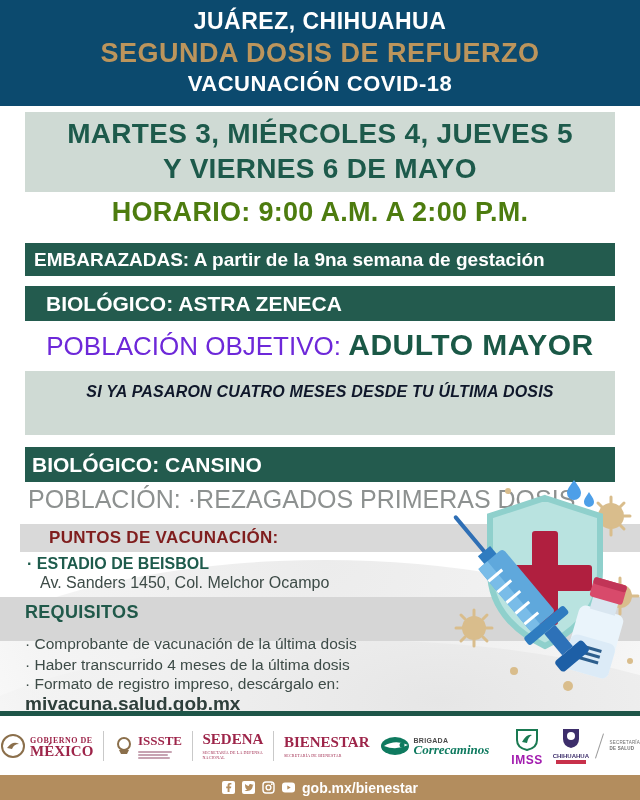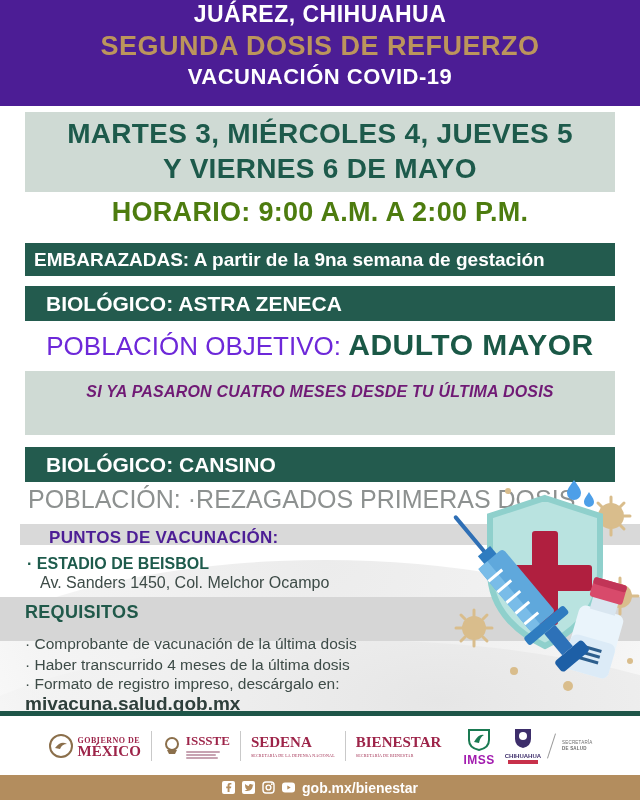--- a/index.html
+++ b/index.html
@@ -19,21 +19,21 @@
     border-radius: 50%;
   }
   .swoosh2 {
     position: absolute; left: -100px; top: 640px; width: 900px; height: 300px;
     background: radial-gradient(ellipse at 60% 20%, #e6e6e6 0%, #f1f1f1 40%, rgba(255,255,255,0) 70%);
     border-radius: 50%;
   }
 
   .header {
     position: absolute; top: 0; left: 0; right: 0; height: 106px;
-    background: #4c1d95; color: #ffffff; text-align: center; padding-top: 1px;
+    background: #0c4a6e; color: #ffffff; text-align: center; padding-top: 8px;
   }
   .header .l1 { font-size: 23px; font-weight: bold; letter-spacing: .5px; }
   .header .l2 { font-size: 27px; font-weight: bold; color: #BC955C; letter-spacing: .5px; margin-top: 3px; }
   .header .l3 { font-size: 22px; font-weight: bold; letter-spacing: .5px; margin-top: 2px; }
 
   .date-box {
     position: absolute; top: 112px; left: 25px; right: 25px; height: 80px;
     background: #CFDAD4; color: #1D5A4B; text-align: center;
     font-size: 28px; font-weight: bold; line-height: 35px; padding-top: 4px;
     letter-spacing: .3px;
@@ -41,43 +41,43 @@
   .horario {
     position: absolute; top: 197px; left: 0; right: 0; text-align: center;
     color: #4d7c0f; font-size: 27px; font-weight: bold; letter-spacing: .3px;
   }
   .green-bar {
     position: absolute; left: 25px; right: 25px;
     background: #235B4E; color: #ffffff; font-weight: bold;
   }
   .bar-embarazadas { top: 243px; height: 33px; font-size: 19px; line-height: 33px; padding-left: 9px; }
   .bar-az       { top: 286px; height: 35px; font-size: 21px; line-height: 35px; padding-left: 21px; }
-  .bar-cansino  { top: 447px; height: 35px; font-size: 21px; line-height: 35px; padding-left: 21px; }
+  .bar-cansino  { top: 447px; height: 35px; font-size: 21px; line-height: 35px; padding-left: 7px; }
 
   .pobl-obj {
     position: absolute; top: 328px; left: 0; right: 0; text-align: center; white-space: nowrap;
   }
   .pobl-obj .lbl { color: #6d28d9; font-size: 26px; }
   .pobl-obj .val { color: #1A5846; font-size: 30px; font-weight: bold; letter-spacing: .5px; }
 
   .refuerzo-box {
     position: absolute; top: 371px; left: 25px; right: 25px; height: 64px;
-    background: #CFDAD4; color: #701a75; text-align: center;
+    background: #CFDAD4; color: #0f172a; text-align: center;
     font-size: 16px; font-weight: bold; font-style: italic; line-height: 23px; padding-top: 9px;
     letter-spacing: .2px;
   }
 
   .pobl-cansino {
     position: absolute; top: 485px; left: 28px; white-space: nowrap;
     color: #8D9190; font-size: 25px;
   }
 
   .puntos-bar {
-    position: absolute; top: 524px; left: 20px; right: 0; height: 21px;
-    background: #D9D9D9; color: #4c1d95; font-size: 17px; font-weight: bold;
+    position: absolute; top: 524px; left: 20px; right: 0; height: 28px;
+    background: #D9D9D9; color: #7f1d1d; font-size: 17px; font-weight: bold;
     line-height: 27px; padding-left: 29px; letter-spacing: .3px;
   }
   .estadio {
     position: absolute; top: 555px; left: 27px;
     color: #1E5B4C; font-size: 16px; font-weight: bold;
   }
   .address {
     position: absolute; top: 574px; left: 40px;
     color: #3D4B47; font-size: 16px;
   }
@@ -128,21 +128,21 @@
 </head>
 <body>
 
 <div id="poster">
   <div class="swoosh1"></div>
   <div class="swoosh2"></div>
 
   <div class="header">
     <div class="l1">JUÁREZ, CHIHUAHUA</div>
     <div class="l2">SEGUNDA DOSIS DE REFUERZO</div>
-    <div class="l3">VACUNACIÓN COVID-19</div>
+    <div class="l3">VACUNACIÓN COVID-18</div>
   </div>
 
   <div class="date-box">
     <div>MARTES 3, MIÉRCOLES 4, JUEVES 5</div>
     <div>Y VIERNES 6 DE MAYO</div>
   </div>
   <div class="horario">HORARIO: 9:00 A.M. A 2:00 P.M.</div>
 
   <div class="green-bar bar-embarazadas">EMBARAZADAS: A partir de la 9na semana de gestación</div>
 
@@ -291,20 +291,31 @@
       <div>
         <div class="serif-logo" style="font-size:15px;">SEDENA</div>
         <div class="tiny-sub">SECRETARÍA DE LA DEFENSA NACIONAL</div>
       </div>
     </div>
     <div class="sep"></div>
     <div class="logo">
       <div>
         <div class="serif-logo" style="font-size:15px;">BIENESTAR</div>
         <div class="tiny-sub">SECRETARÍA DE BIENESTAR</div>
+      </div>
+    </div>
+    <div class="logo brigada">
+      <svg width="30" height="20" viewBox="0 0 30 20">
+        <ellipse cx="15" cy="10" rx="14" ry="9" fill="#0E7A5F"></ellipse>
+        <path d="M4 10 q11 -7 24 -1 q-12 6 -24 1 z" fill="#ffffff"></path>
+        <circle cx="22" cy="9" r="2.5" fill="#0E7A5F"></circle>
+      </svg>
+      <div>
+        <div class="b1">BRIGADA</div>
+        <div class="b2">Correcaminos</div>
       </div>
     </div>
     <div class="imss-wrap">
       <svg width="26" height="24" viewBox="0 0 26 24">
         <path d="M3 2 h20 v10 q0 8 -10 10 q-10 -2 -10 -10 z" fill="none" stroke="#1A7A52" stroke-width="2"></path>
         <path d="M8 14 q5 -9 10 -7 q-4 2 -5 8 z" fill="#1A7A52"></path>
       </svg>
       <div class="t">IMSS</div>
     </div>
     <div class="chih-wrap">

